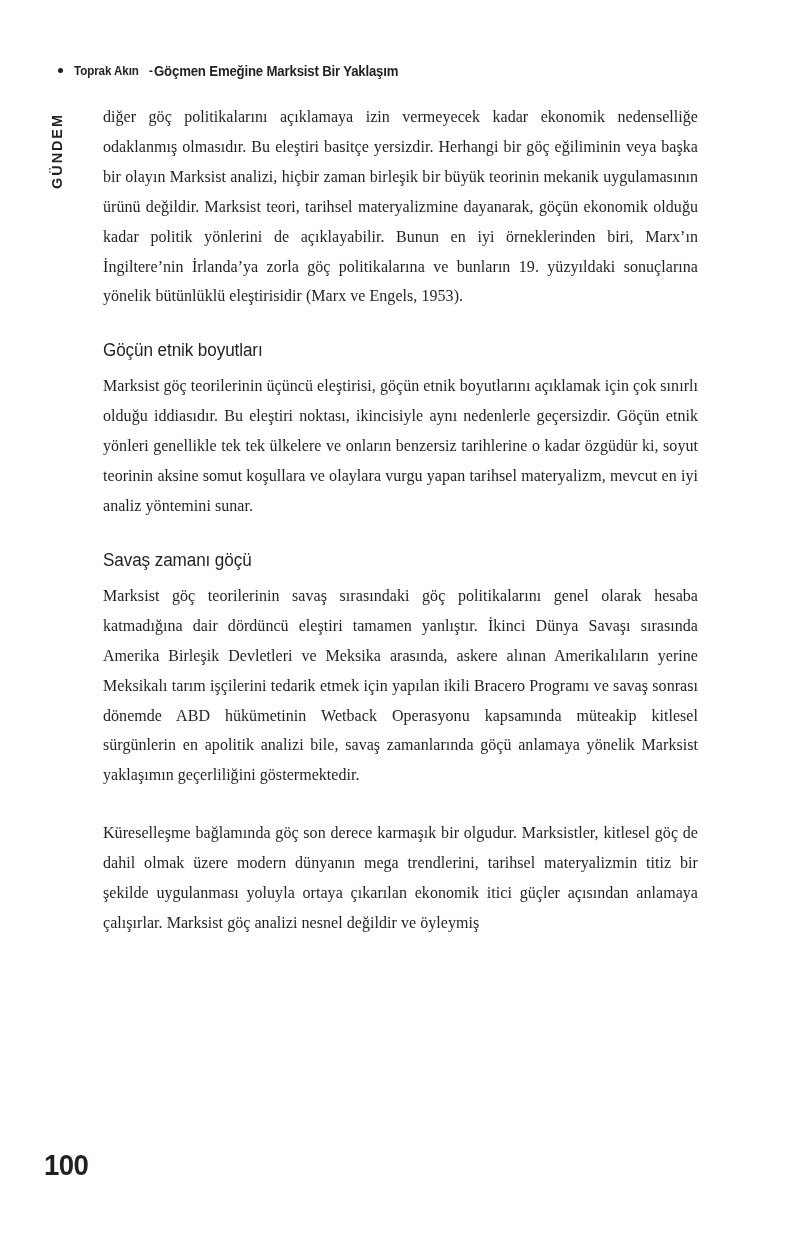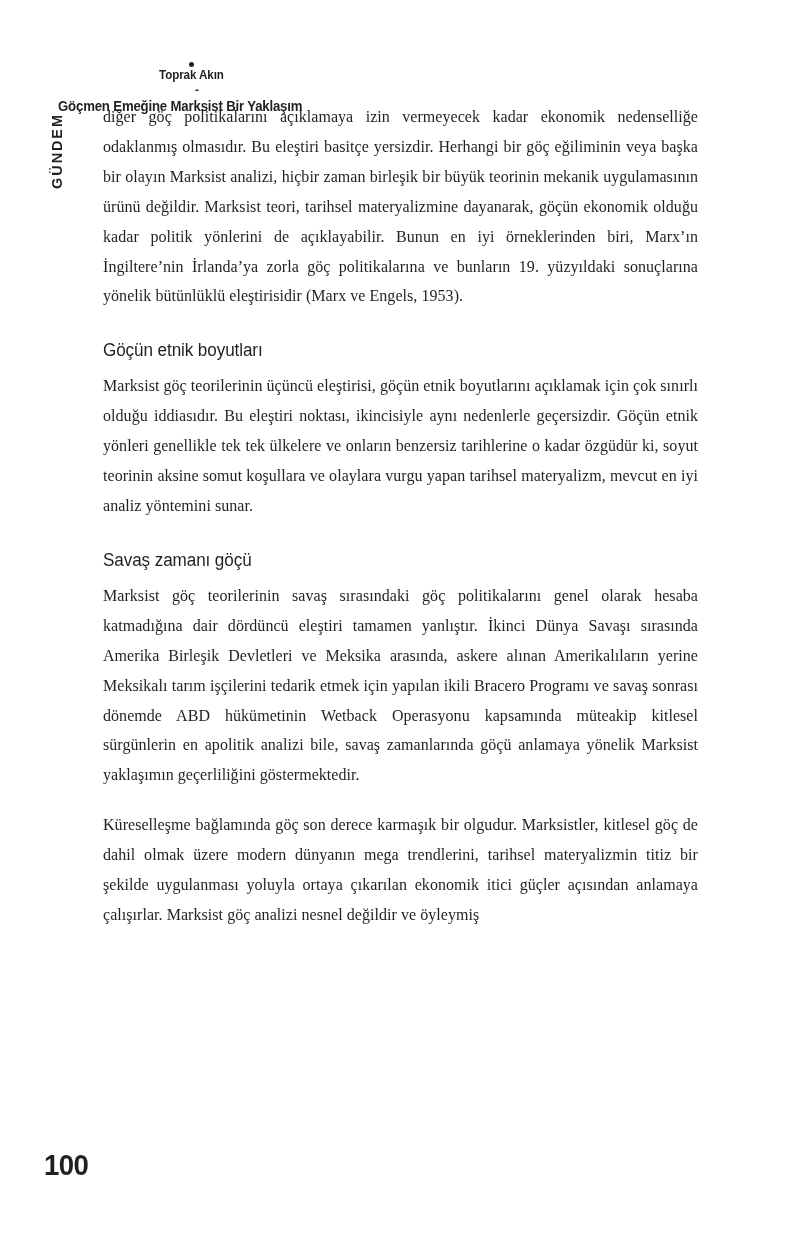--- a/index.html
+++ b/index.html
@@ -17,21 +17,20 @@
   }
 
   
   .running-head {
     position: absolute;
     left: 58px;
     top: 62px;
     display: flex;
     align-items: center;
     white-space: nowrap;
-    flex-direction: column;
   }
   .rh-bullet {
     width: 5px;
     height: 5px;
     border-radius: 50%;
     background: #231f20;
     display: inline-block;
     margin-right: 11px;
     flex: 0 0 auto;
   }
@@ -97,21 +96,21 @@
     font-family: "Liberation Serif", serif;
     font-size: 16px;
     line-height: 29.9px;
     color: #231f20;
     text-align: justify;
     text-justify: inter-word;
     hyphens: manual;
     -webkit-hyphens: manual;
     letter-spacing: 0.05px;
   }
-  p.body + p.body { margin-top: 20px; }
+  p.body + p.body { margin-top: 28px; }
 
   h2.subhead {
     font-family: "Liberation Sans Narrow", "Liberation Sans", sans-serif;
     font-size: 18px;
     font-weight: 400;
     color: #231f20;
     margin: 27px 0 9px 0;
     line-height: 24px;
     letter-spacing: -0.1px;
     transform: scaleX(0.95);

